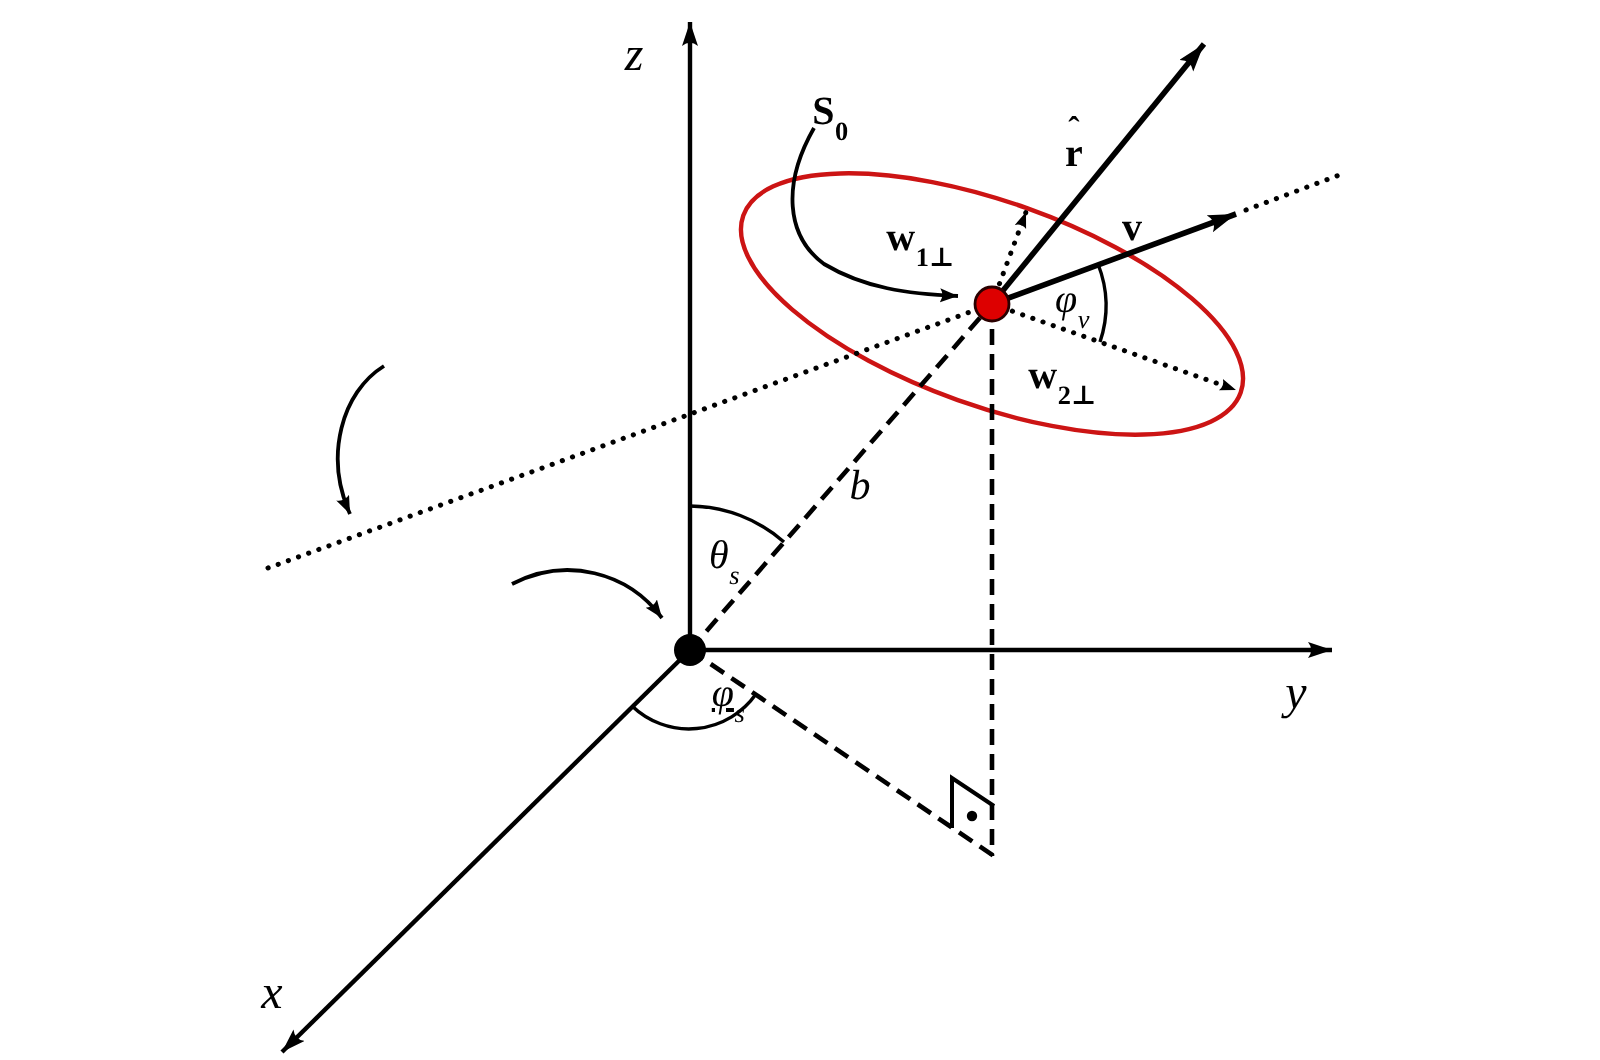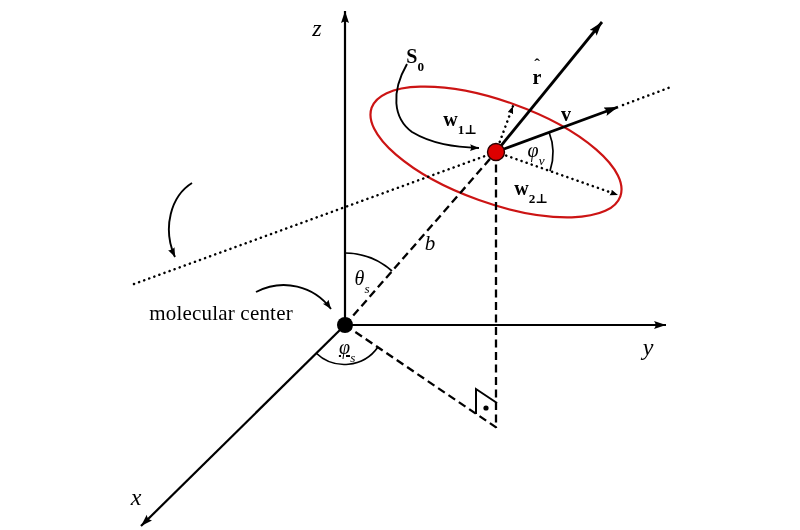--- a/index.html
+++ b/index.html
@@ -91,26 +91,25 @@
     </g>
 
     <circle cx="345" cy="325" r="8" fill="var(--ink,#000)"></circle>
     <circle cx="496" cy="152" r="8.5" fill="var(--dot-red,#dd0000)" stroke="#2a0000" stroke-width="1.4"></circle>
   </svg>
 
   <div class="lbl math" style="left:317px;top:28px;">z</div>
   <div class="lbl math" style="left:648px;top:347px;">y</div>
   <div class="lbl math" style="left:136px;top:497px;">x</div>
 
-  <div class="lbl roman" style="left:221px;top:313px;">molecular center</div>
 
   <div class="lbl it20" style="left:430px;top:243px;">b</div>
 
   <div class="lbl greek" style="left:362px;top:278px;"><span>θ</span><sub class="its">s</sub></div>
-  <div class="lbl greek" style="left:347px;top:347px;text-decoration:underline;"><span>φ</span><sub class="its">s</sub></div>
+  <div class="lbl greek" style="left:364px;top:347px;text-decoration:underline;"><span>φ</span><sub class="its">s</sub></div>
   <div class="lbl greek" style="left:536px;top:150px;"><span>φ</span><sub class="its">v</sub></div>
 
   <div class="lbl vec" style="left:415px;top:56px;"><span>S</span><sub>0</sub></div>
   <div class="lbl vec" style="left:460px;top:119px;"><span>w</span><sub>1⊥</sub></div>
   <div class="lbl vec" style="left:531px;top:188px;"><span>w</span><sub>2⊥</sub></div>
   <div class="lbl vec" style="left:566px;top:114px;">v</div>
   <div class="lbl vec" style="left:537px;top:77px;"><span class="rhat"><span class="hat">ˆ</span><span>r</span></span></div>
 
 </div>
 

